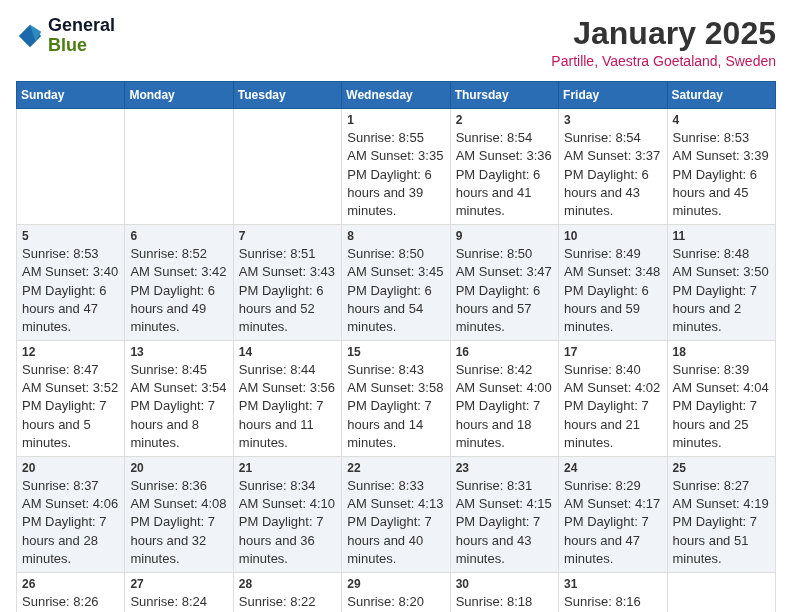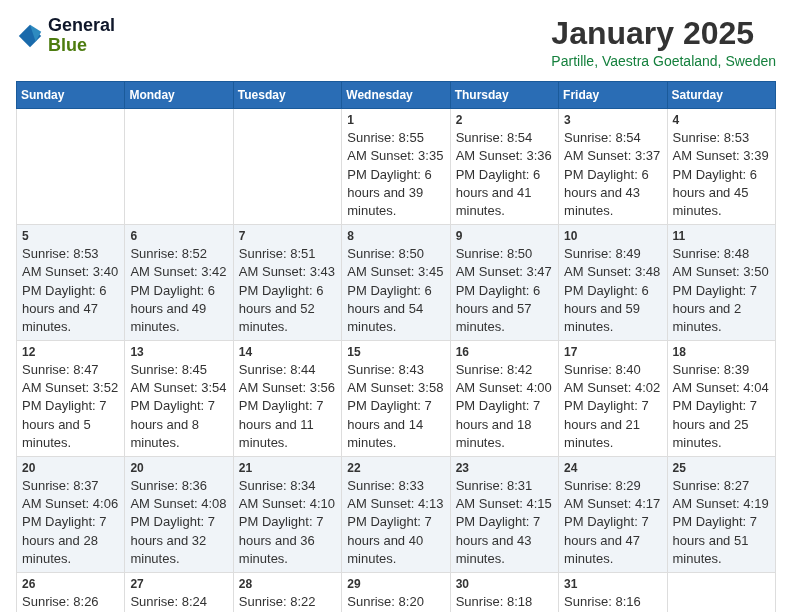--- a/index.html
+++ b/index.html
@@ -26,31 +26,31 @@
       font-weight: bold;
       line-height: 1.1;
     }
     .logo-general { color: #0f172a; }
     .logo-blue { color: #4d7c0f; }
     .logo-icon {
       width: 28px;
       height: 28px;
     }
     .title-block {
-      text-align: left;
+      text-align: right;
     }
     .month-title {
       font-size: 32px;
       font-weight: bold;
       color: #333;
       line-height: 1.1;
     }
     .location {
       font-size: 14px;
-      color: #15803d;
+      color: #be185d;
       margin-top: 2px;
     }
     .calendar {
       width: 100%;
       border-collapse: collapse;
       border: 1px solid #ccc;
     }
     .calendar th {
       background-color: #2a6db5;
       color: #fff;

